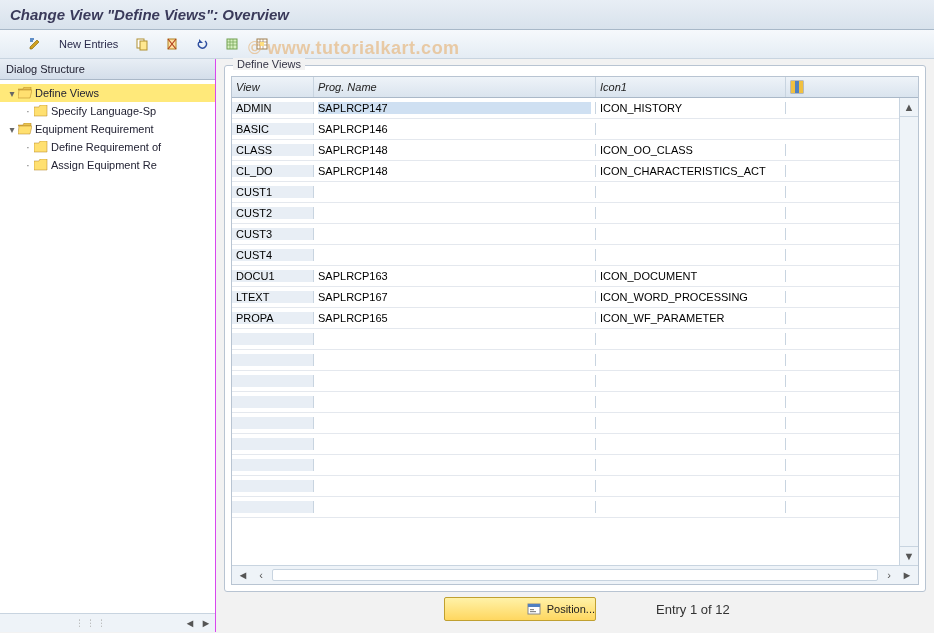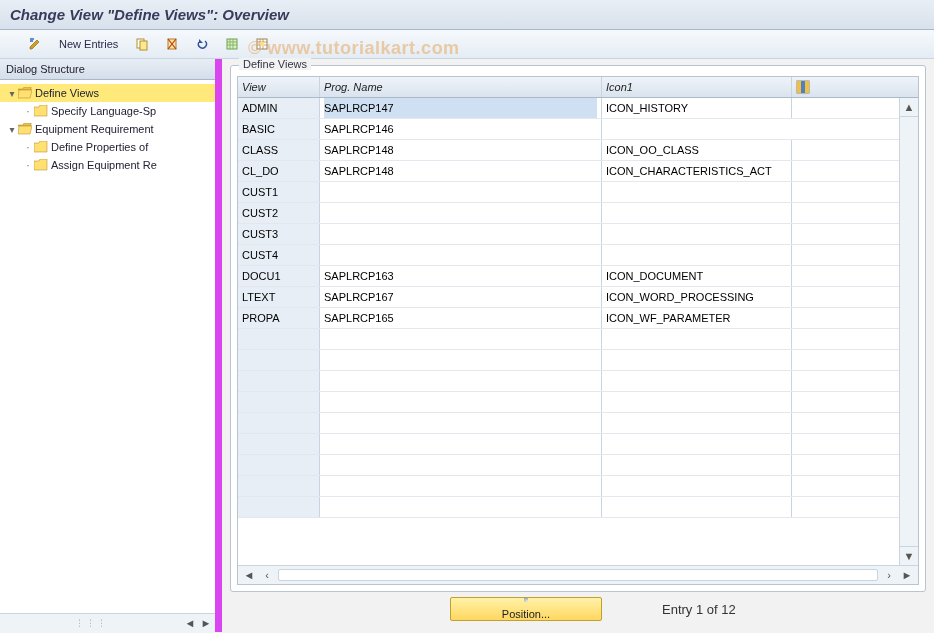--- a/index.html
+++ b/index.html
@@ -49,21 +49,21 @@
     color: #2a2a4a;
   }
   svg { display:block; }
 
   .main {
     display:flex;
     height: calc(100% - 60px);
   }
   .left-pane {
     width: 215px;
-    border-right:7px solid #d946ef;
+    border-right:1px solid #d946ef;
     background:#eef3f8;
     display:flex; flex-direction:column;
   }
   .panel-header {
     background:linear-gradient(#e8eef5,#d4deea);
     border-bottom:1px solid #aab8c8;
     padding:4px 6px;
     font-size:11px;
     color:#223;
   }
@@ -103,21 +103,21 @@
   .group-title { position:absolute; top:-8px; left:8px; background:#f2f2f2; padding:0 4px; font-size:11px; color:#334;}
   .table-wrap { margin:10px 6px 6px 6px; border:1px solid #b8c4d2; flex:1; display:flex; flex-direction:column; }
   .table-header-row { display:flex; background:linear-gradient(#eef3f8,#dae4ee); border-bottom:1px solid #aab8c8; height:20px;font-style:italic; }
   .th, .td { border-right:1px solid #c8d4e0; display:flex; align-items:center; padding:0 4px; font-size:11px; box-sizing:border-box; }
   .col-view  { width:82px; }
   .col-prog  { width:282px; }
   .col-icon1 { width:190px; }
   .col-cfg   { width:22px; justify-content:center; border-right:none; cursor:pointer;}
   .table-body { flex:1; overflow:hidden; position:relative; display:flex; }
   .table-rows { flex:1; }
-  .tr { display:flex; height:20px; border-bottom:1px solid #e4e8ee; }
+  .tr { display:flex; height:20px; border-bottom:1px solid #e4e8ee;align-items:center; }
   .tr .td.col-view { background:#e8eef5; border-right:1px solid #c8d4e0;}
   .td input.cell {
     width:100%; height:100%; border:none; background:transparent;
     font-family:inherit; font-size:11px; padding:0; outline:none;
   }
   .cell-selected {
     outline:1px solid #d04020; outline-offset:-1px;
     border-bottom:2px solid #d04020;
     background:#cfe0f2 !important;
   }
@@ -132,25 +132,24 @@
   .hscroll-row { height:18px; background:#eef3f8; border-top:1px solid #c8d4e0; display:flex; align-items:center; padding:0 4px; gap:4px;}
   .hscroll-row .arrow { width:14px; height:14px; display:flex; align-items:center; justify-content:center; cursor:pointer; color:#555;}
   .hscroll-row .track { flex:1; height:10px; background:#fff; border:1px solid #c8d4e0; border-radius:2px; }
 
   .bottom-bar { height:34px; display:flex; align-items:center; padding:0 20px; gap:60px; }
   .position-btn {
     width:150px; height:22px;
     background:linear-gradient(#fff2a8,#ffd760);
     border:1px solid #c0a030;
     border-radius:2px;
-    display:flex; align-items:center; justify-content:flex-start;
+    display:flex; align-items:center; justify-content:flex-end;
     gap:6px; cursor:pointer;
     font-size:11px;
     margin-left:200px;
-    flex-direction:column;
   }
   .status-text { font-size:13px; color:#333; }
 
   
   .watermark {
     position:absolute; top:38px; left:248px;
     font-size:18px; font-weight:bold;
     color:rgba(230,180,120,0.65);
     pointer-events:none;
     letter-spacing:0.5px;
@@ -249,21 +248,21 @@
           <span class="tree-label">Equipment Requirement</span>
         </div>
         <div class="tree-row">
           <span class="tree-indent" style="width: 22px;"></span>
           <span class="tree-exp">·</span>
           <span>
             <svg class="folder-icon" viewBox="0 0 14 12">
               <path d="M0 2 L5 2 L6 0 L13 0 L13 11 L0 11 Z" fill="#ffe070" stroke="#b08020" stroke-width="0.5"></path>
             </svg>
           </span>
-          <span class="tree-label">Define Properties of</span>
+          <span class="tree-label">Define Requirement of</span>
         </div>
         <div class="tree-row">
           <span class="tree-indent" style="width: 22px;"></span>
           <span class="tree-exp">·</span>
           <span>
             <svg class="folder-icon" viewBox="0 0 14 12">
               <path d="M0 2 L5 2 L6 0 L13 0 L13 11 L0 11 Z" fill="#ffe070" stroke="#b08020" stroke-width="0.5"></path>
             </svg>
           </span>
           <span class="tree-label">Assign Equipment Re</span>

